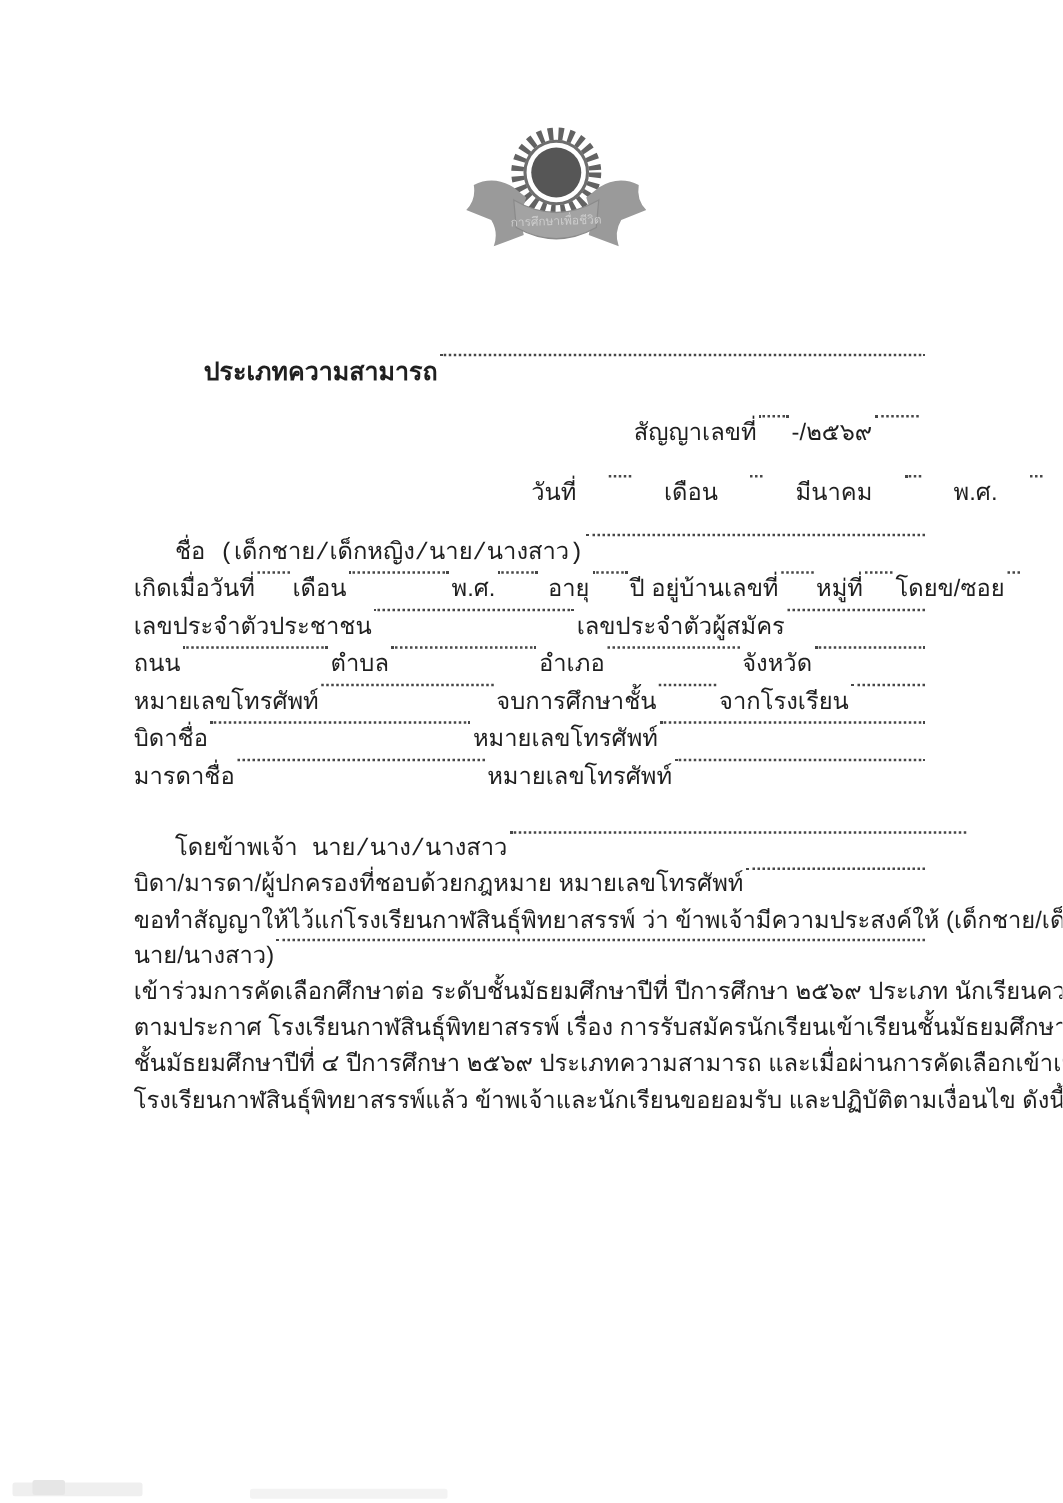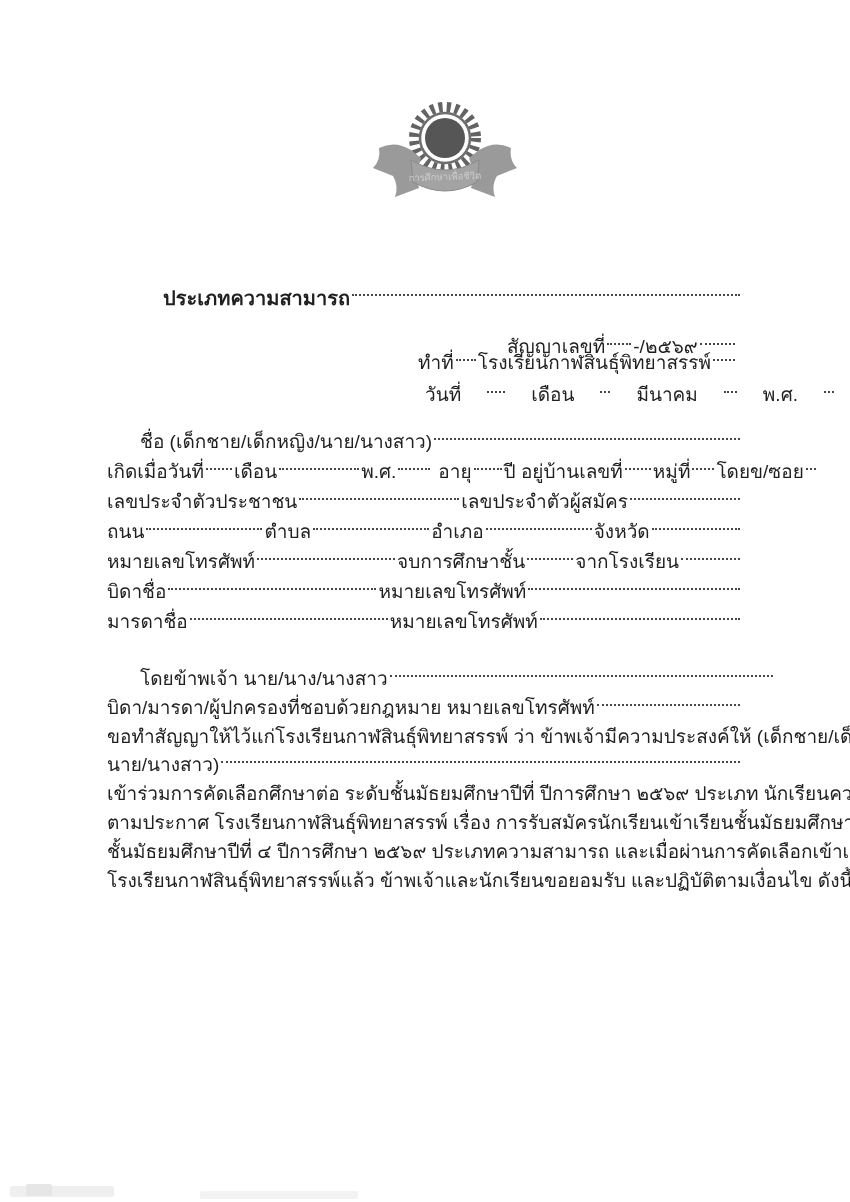--- a/index.html
+++ b/index.html
@@ -14,21 +14,21 @@
   
   .logo{position:absolute;top:96px;left:363px;width:164px;height:110px;}
   
   .title-block{
     position:absolute;top:220px;left:0;width:850px;
     text-align:center;font-weight:bold;font-size:21px;line-height:32px;
     color:#1c1c1c;
   }
   
   .row{
-    display:flex;align-items:center;
+    display:flex;align-items:flex-start;
     font-size:19px;line-height:30px;height:30px;
     white-space:nowrap;
   }
   .row .lbl{flex:0 0 auto;}
   .dots{
     flex:1 1 auto;height:0;
     border-bottom:2px dotted #474747;
     margin:0 2px 7px 2px;
     min-width:10px;
   }
@@ -37,21 +37,21 @@
   .type-line{
     position:absolute;top:283px;left:163px;width:579px;
     font-weight:bold;font-size:20px;
   }
   
   .meta-contract{position:absolute;top:332px;left:507px;width:230px;}
   .meta-place{position:absolute;top:348px;left:418px;width:319px;}
   .meta-date{position:absolute;top:380px;left:425px;width:312px;gap:24px;}
   
   .form-block{position:absolute;top:427px;left:107px;width:635px;}
-  .indent{padding-left:33px;}
+  .indent{padding-left:33px;font-family:Liberation Mono, monospace;}
   
   .agree-block{position:absolute;top:665px;left:107px;width:668px;}
   .agree-block .row{height:28.8px;line-height:28.8px;font-size:19px;}
   .plain{display:block;height:28.8px;line-height:28.8px;font-size:19px;white-space:nowrap;}
   
   .smudge{position:absolute;background:#efefef;border-radius:2px;}
   .smudge.s1{left:10px;top:1186px;width:104px;height:11px;}
   .smudge.s2{left:200px;top:1191px;width:158px;height:8px;background:#f3f3f3;}
   .smudge.s3{left:26px;top:1184px;width:26px;height:12px;background:#e6e6e6;}
 </style>
@@ -80,26 +80,20 @@
     <span class="dots"></span>
   </div>
 
   <div class="row meta-contract">
     <span class="lbl">สัญญาเลขที่</span>
     <span class="dots fix" style="width:24px"></span>
     <span class="lbl">-/๒๕๖๙</span>
     <span class="dots"></span>
   </div>
 
-  <div class="row meta-place">
-    <span class="lbl">ทำที่</span>
-    <span class="dots fix" style="width:20px"></span>
-    <span class="lbl">โรงเรียนกาฬสินธุ์พิทยาสรรพ์</span>
-    <span class="dots"></span>
-  </div>
 
   <div class="row meta-date">
     <span class="lbl">วันที่</span>
     <span class="dots fix" style="width:18px"></span>
     <span class="lbl">เดือน</span>
     <span class="dots fix" style="width:7px"></span>
     <span class="lbl">มีนาคม</span>
     <span class="dots fix" style="width:13px"></span>
     <span class="lbl">พ.ศ.</span>
     <span class="dots fix" style="width:7px"></span>

